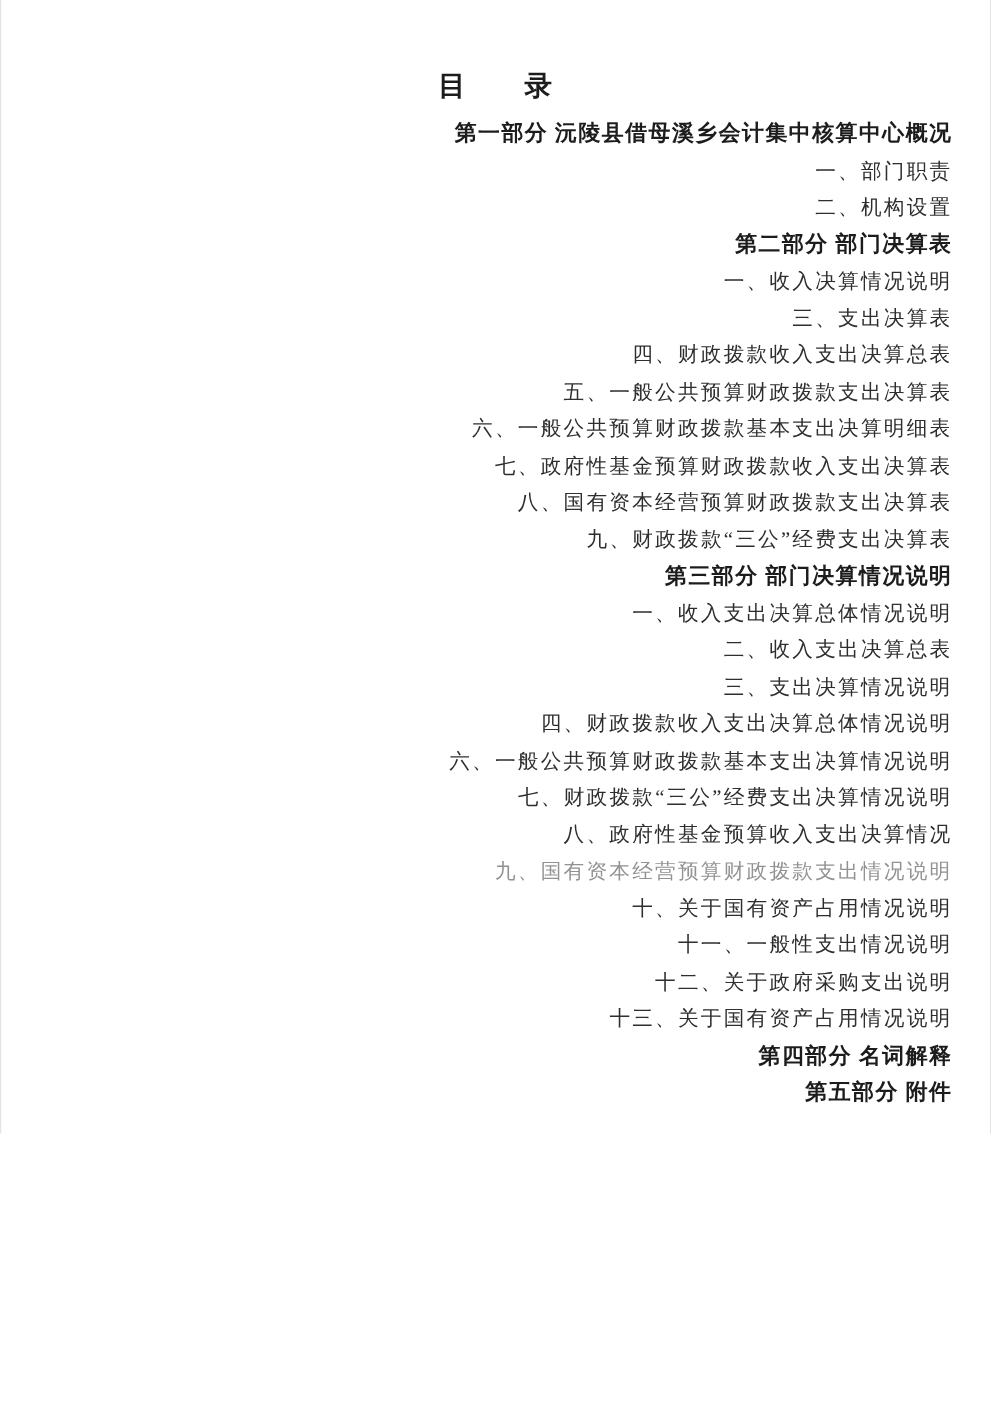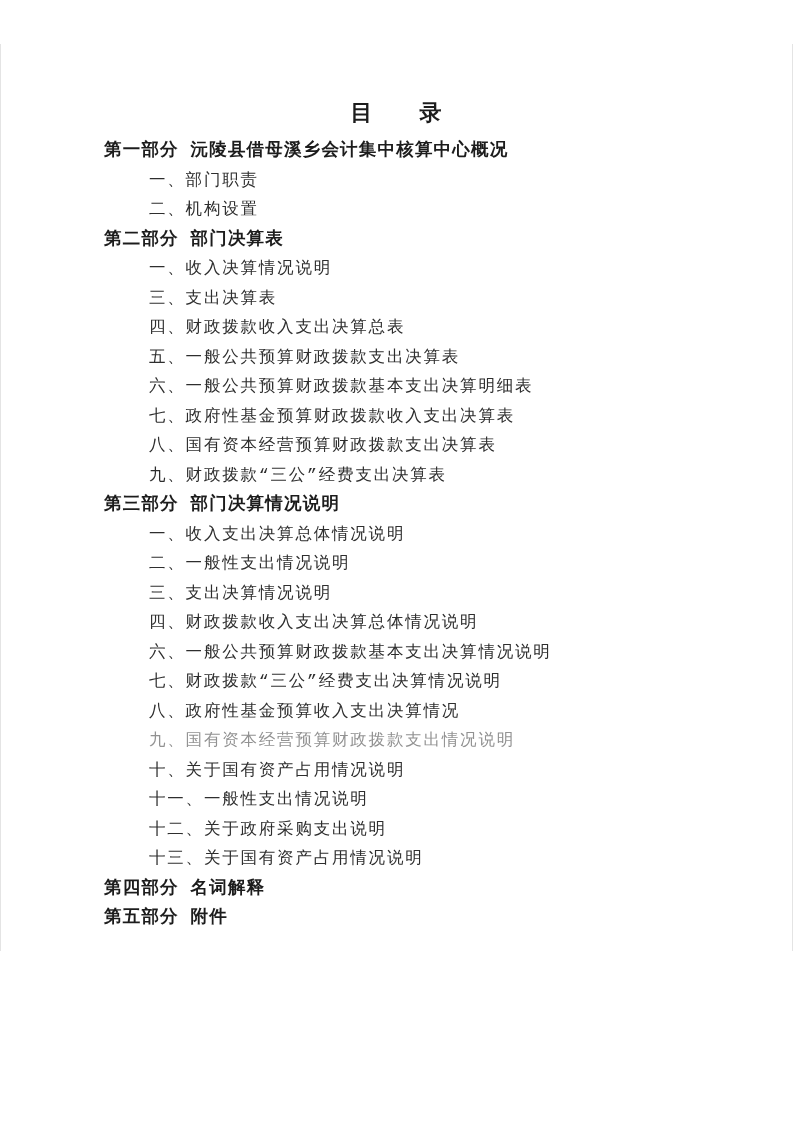--- a/index.html
+++ b/index.html
@@ -8,41 +8,41 @@
     background: #ffffff;
   }
   .page {
     position: relative;
     width: 793px;
     height: 907px;
     background: #ffffff;
     box-sizing: border-box;
     border-left: 1px solid var(--edge, #e4e4e4);
     border-right: 1px solid var(--edge, #e4e4e4);
-    font-family: Liberation Mono, monospace;
+    font-family: Liberation Serif, serif;
     overflow: hidden;
-    margin-top: 44px;
   }
   .doc-title {
     position: absolute;
     top: 54px;
     left: 0;
     width: 100%;
     margin: 0;
     text-align: center;
     font-size: 22px;
     font-weight: bold;
     color: var(--heading, #1c1c1c);
     letter-spacing: 1px;
   }
   .toc {
     position: absolute;
     top: 92px;
     left: 103px;
     right: 30px;
+    text-align: right;
   }
   .sec-heading {
     height: 29.5px;
     line-height: 29.5px;
     font-size: 17.5px;
     font-weight: bold;
     color: var(--heading, #1c1c1c);
     letter-spacing: 1.2px;
     white-space: nowrap;
   }
@@ -83,21 +83,21 @@
       <div class="toc-item">一、收入决算情况说明</div>
       <div class="toc-item">三、支出决算表</div>
       <div class="toc-item">四、财政拨款收入支出决算总表</div>
       <div class="toc-item">五、一般公共预算财政拨款支出决算表</div>
       <div class="toc-item">六、一般公共预算财政拨款基本支出决算明细表</div>
       <div class="toc-item">七、政府性基金预算财政拨款收入支出决算表</div>
       <div class="toc-item">八、国有资本经营预算财政拨款支出决算表</div>
       <div class="toc-item">九、财政拨款“三公”经费支出决算表</div>
       <div class="sec-heading">第三部分 部门决算情况说明</div>
       <div class="toc-item">一、收入支出决算总体情况说明</div>
-      <div class="toc-item">二、一般性支出情况说明</div>
+      <div class="toc-item">二、收入支出决算总表</div>
       <div class="toc-item">三、支出决算情况说明</div>
       <div class="toc-item">四、财政拨款收入支出决算总体情况说明</div>
       <div class="toc-item">六、一般公共预算财政拨款基本支出决算情况说明</div>
       <div class="toc-item">七、财政拨款“三公”经费支出决算情况说明</div>
       <div class="toc-item">八、政府性基金预算收入支出决算情况</div>
       <div class="toc-item muted">九、国有资本经营预算财政拨款支出情况说明</div>
       <div class="toc-item">十、关于国有资产占用情况说明</div>
       <div class="toc-item">十一、一般性支出情况说明</div>
       <div class="toc-item">十二、关于政府采购支出说明</div>
       <div class="toc-item">十三、关于国有资产占用情况说明</div>

